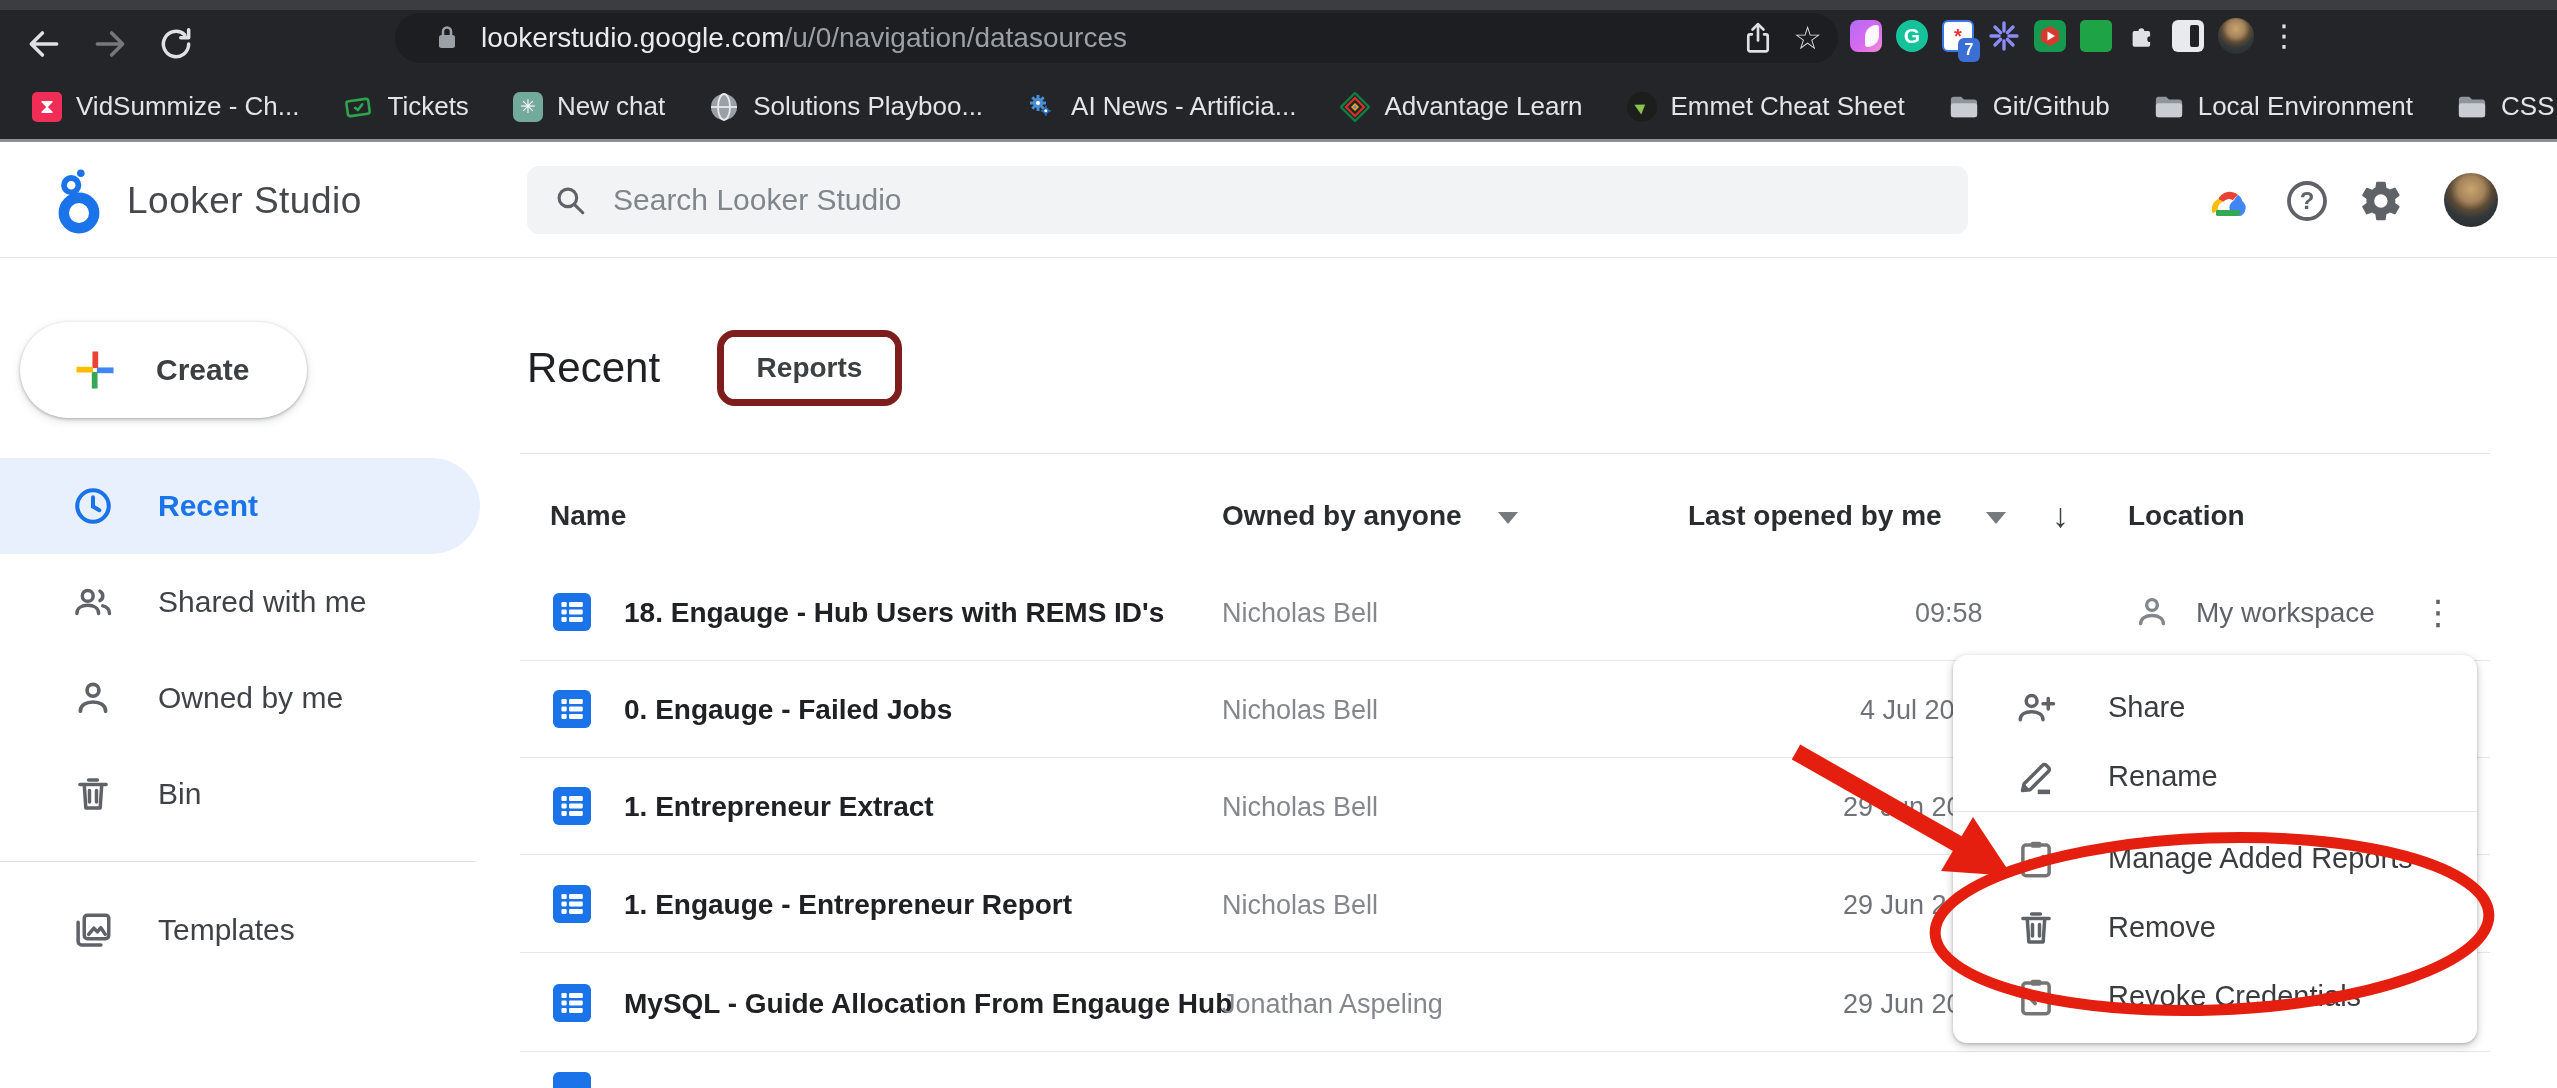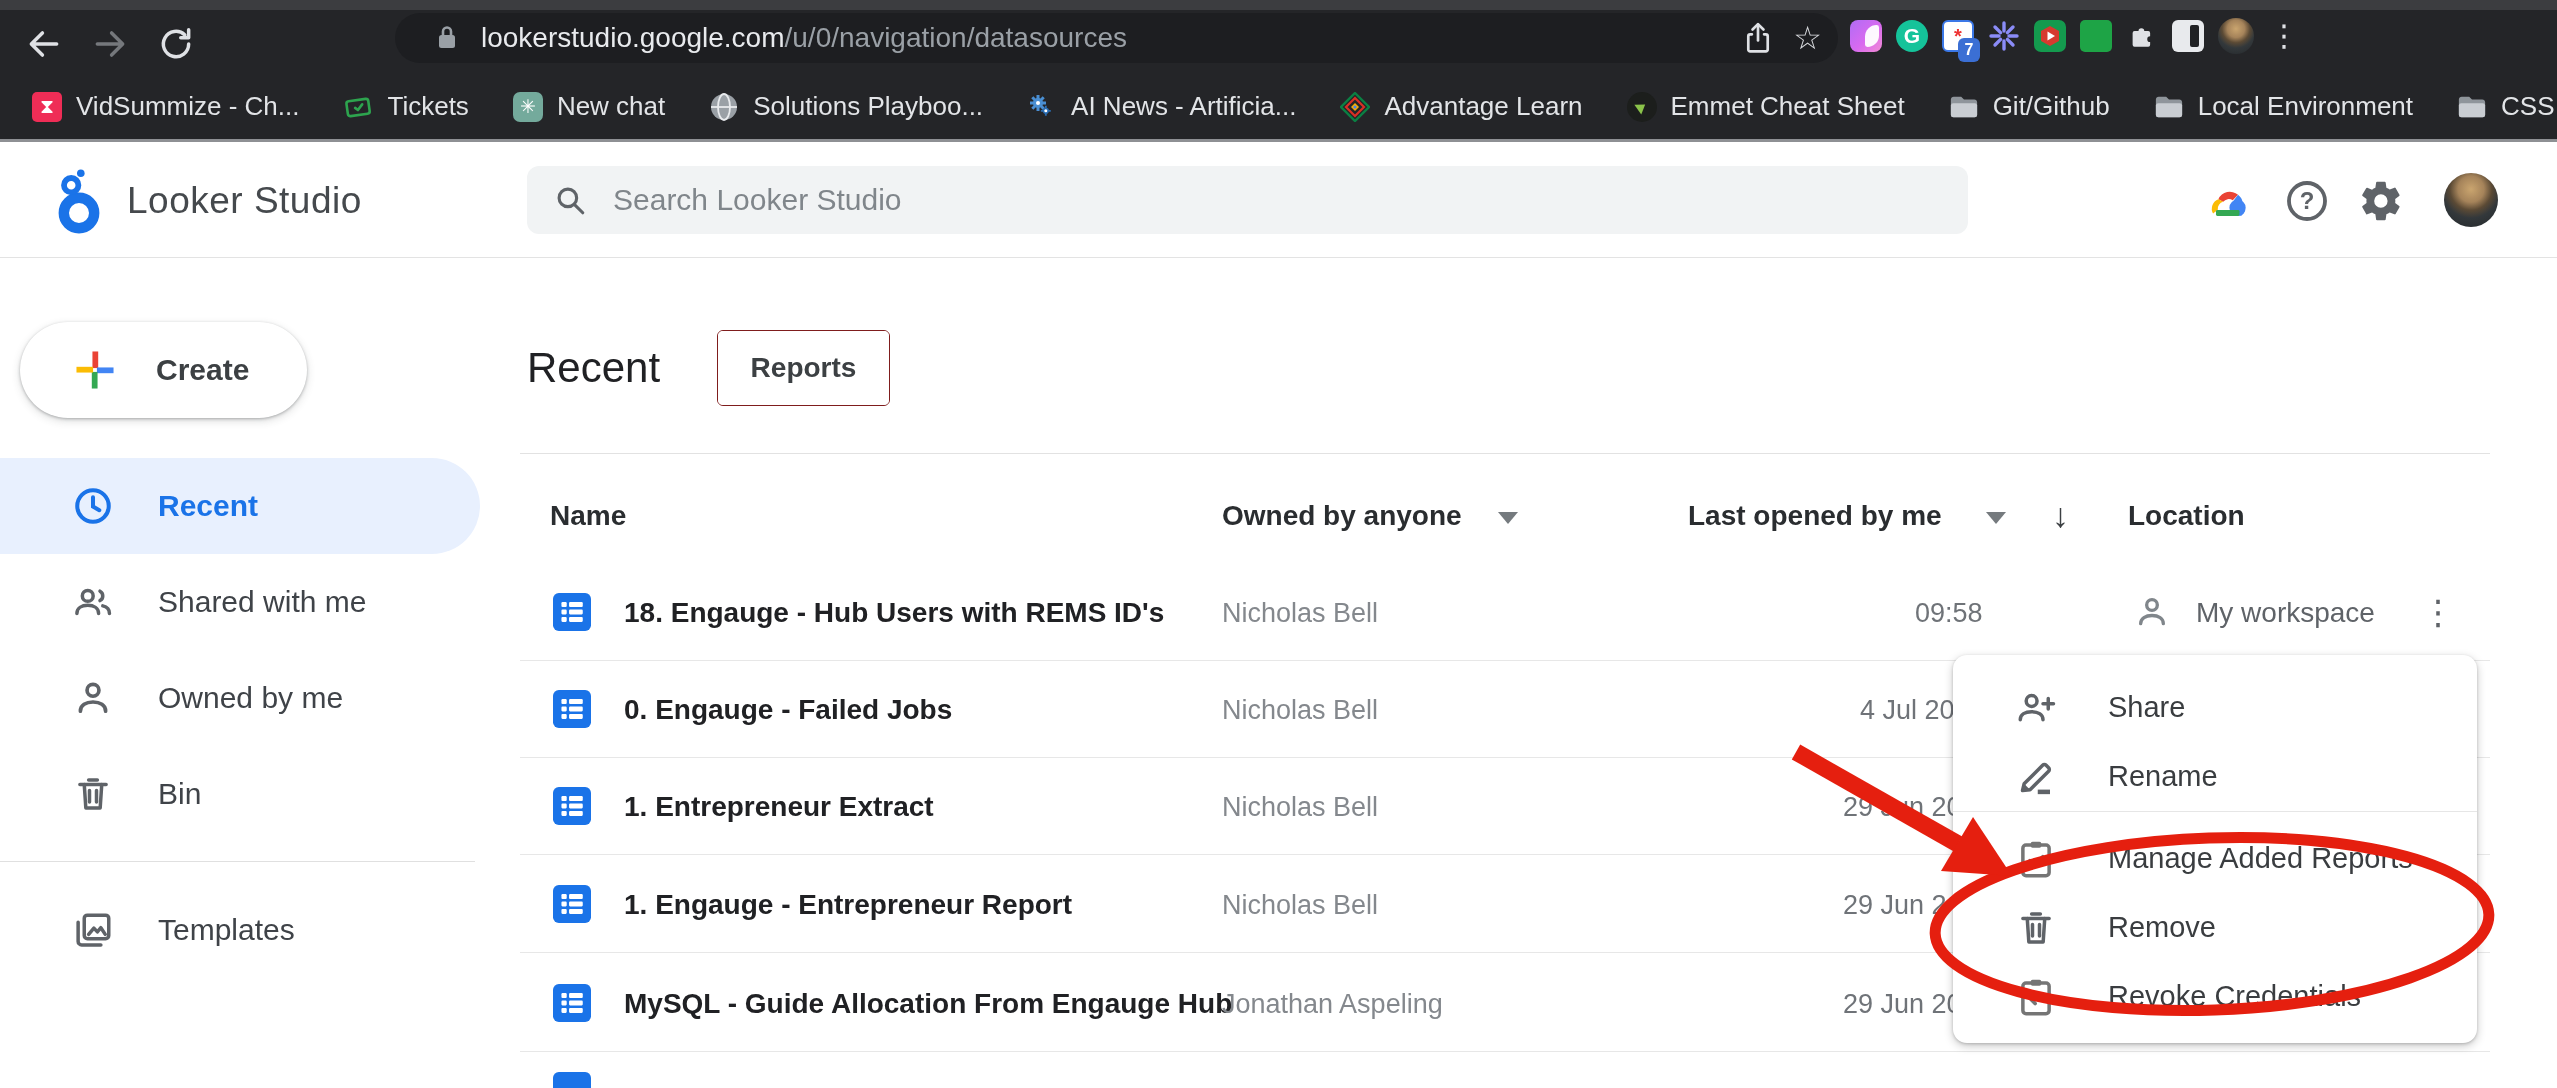--- a/index.html
+++ b/index.html
@@ -67,21 +67,21 @@
   .create-label { font-size:30px; color:#3c4043; font-weight:bold; }
   .navitem { position:absolute; left:0; width:480px; height:96px; display:flex; align-items:center; gap:44px; padding-left:72px; }
   .navitem .nlabel { font-size:30px; color:#3f4348; }
   .navitem.active { background:#e8f0fe; border-radius:0 48px 48px 0; }
   .navitem.active .nlabel { color:#1a73e8; font-weight:bold; }
   .nav-recent { top:458px; } .nav-shared { top:554px; } .nav-owned { top:650px; } .nav-bin { top:746px; } .nav-templates { top:882px; }
   .side-divider { position:absolute; left:0; top:861px; width:475px; height:1px; background:#e0e0e0; }
 
   
   .page-title { position:absolute; left:527px; top:344px; font-size:42px; color:#202124; }
-  .tabs { position:absolute; left:717px; top:330px; height:76px; display:flex; border:1px solid #7f1d1d; border-radius:6px; overflow:hidden; }
+  .tabs { position:absolute; left:717px; top:330px; height:76px; display:flex; border:7px solid #7f1d1d; border-radius:18px; overflow:hidden; }
   .tab { display:flex; align-items:center; justify-content:center; font-size:28px; color:#3c4043; font-weight:bold; background:#fff; }
   .tab + .tab { border-left:1px solid #dadce0; }
   .tab-reports { width:171px; } .tab-datasources { width:247px; } .tab-explorer { width:174px; }
   .tab.active { background:#e8f0fe; color:#1a73e8; }
 
   .table-topline { position:absolute; left:520px; top:453px; width:1970px; height:1px; background:#e2e2e2; }
   .th { position:absolute; top:500px; font-size:28px; color:#2a2d30; font-weight:bold; }
   .th-name { left:550px; } .th-owner { left:1222px; } .th-opened { left:1688px; } .th-location { left:2128px; }
   .caret { position:absolute; top:512px; width:0; height:0; border-left:10px solid transparent; border-right:10px solid transparent; border-top:12px solid #757a7e; }
   .caret-owner { left:1498px; } .caret-opened { left:1986px; }

